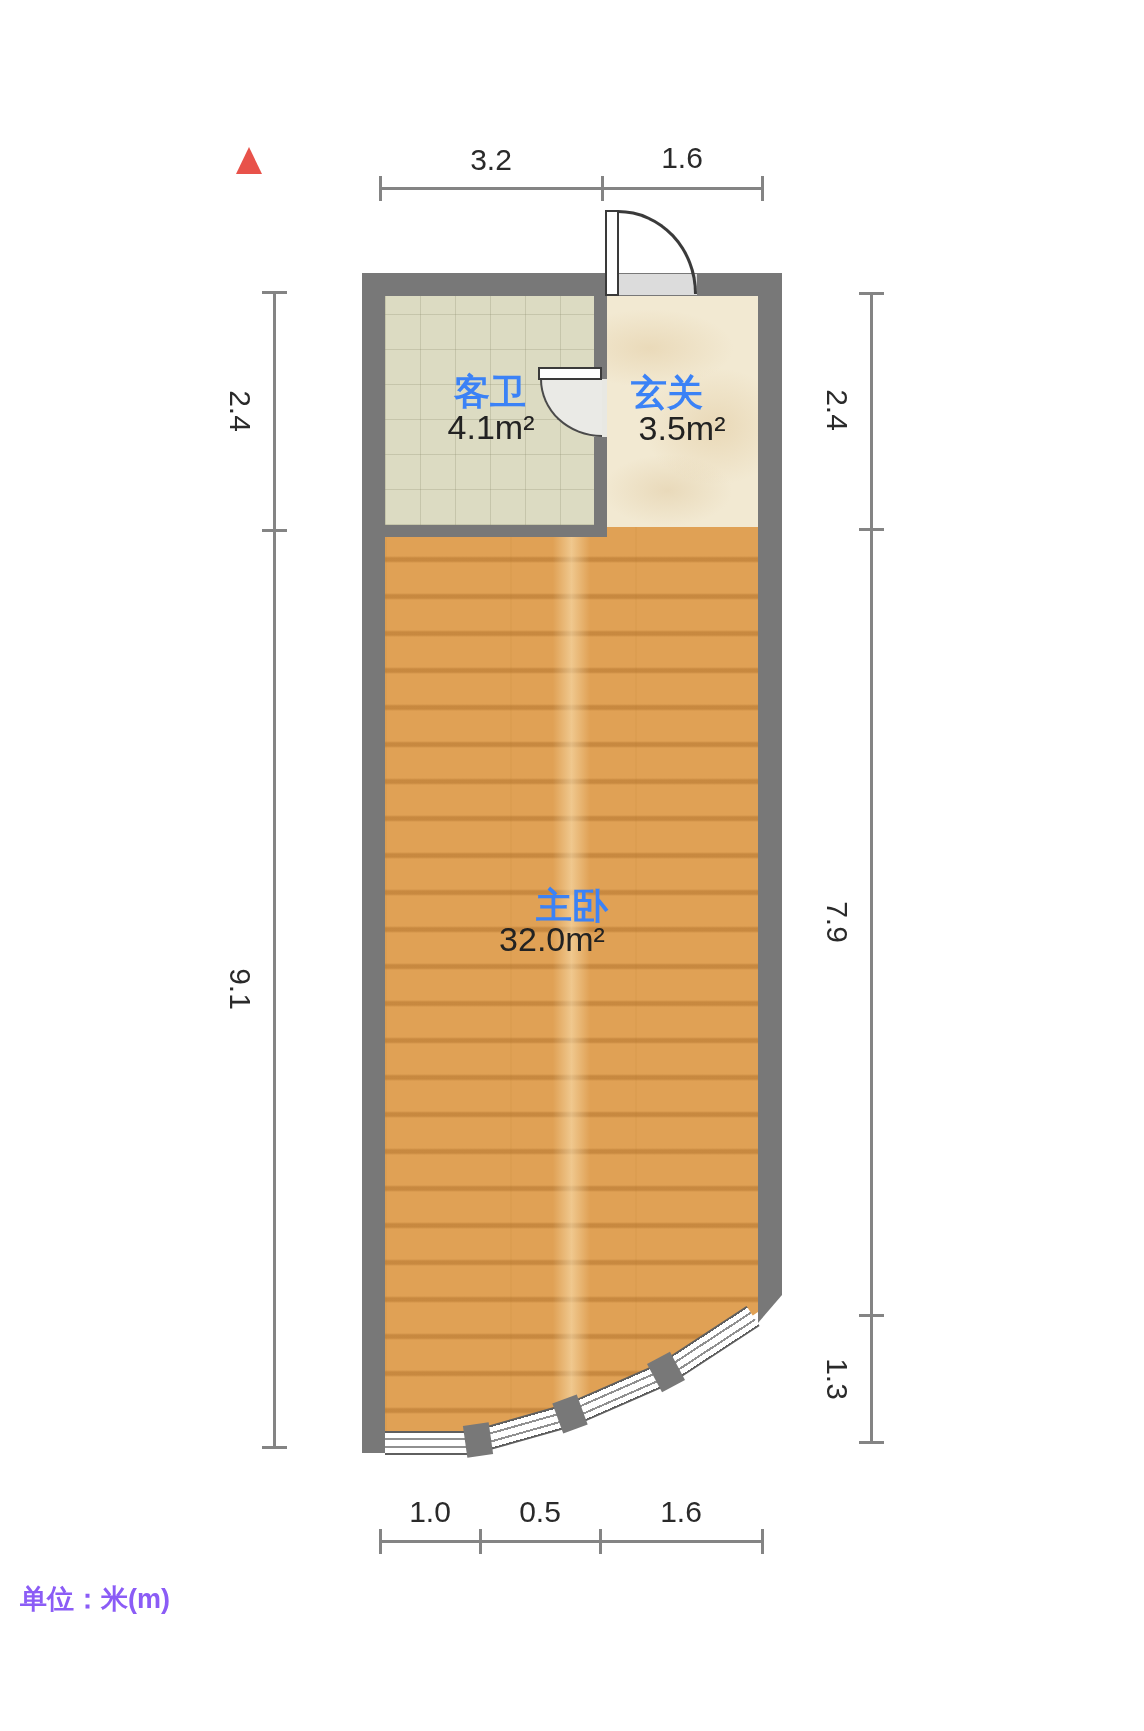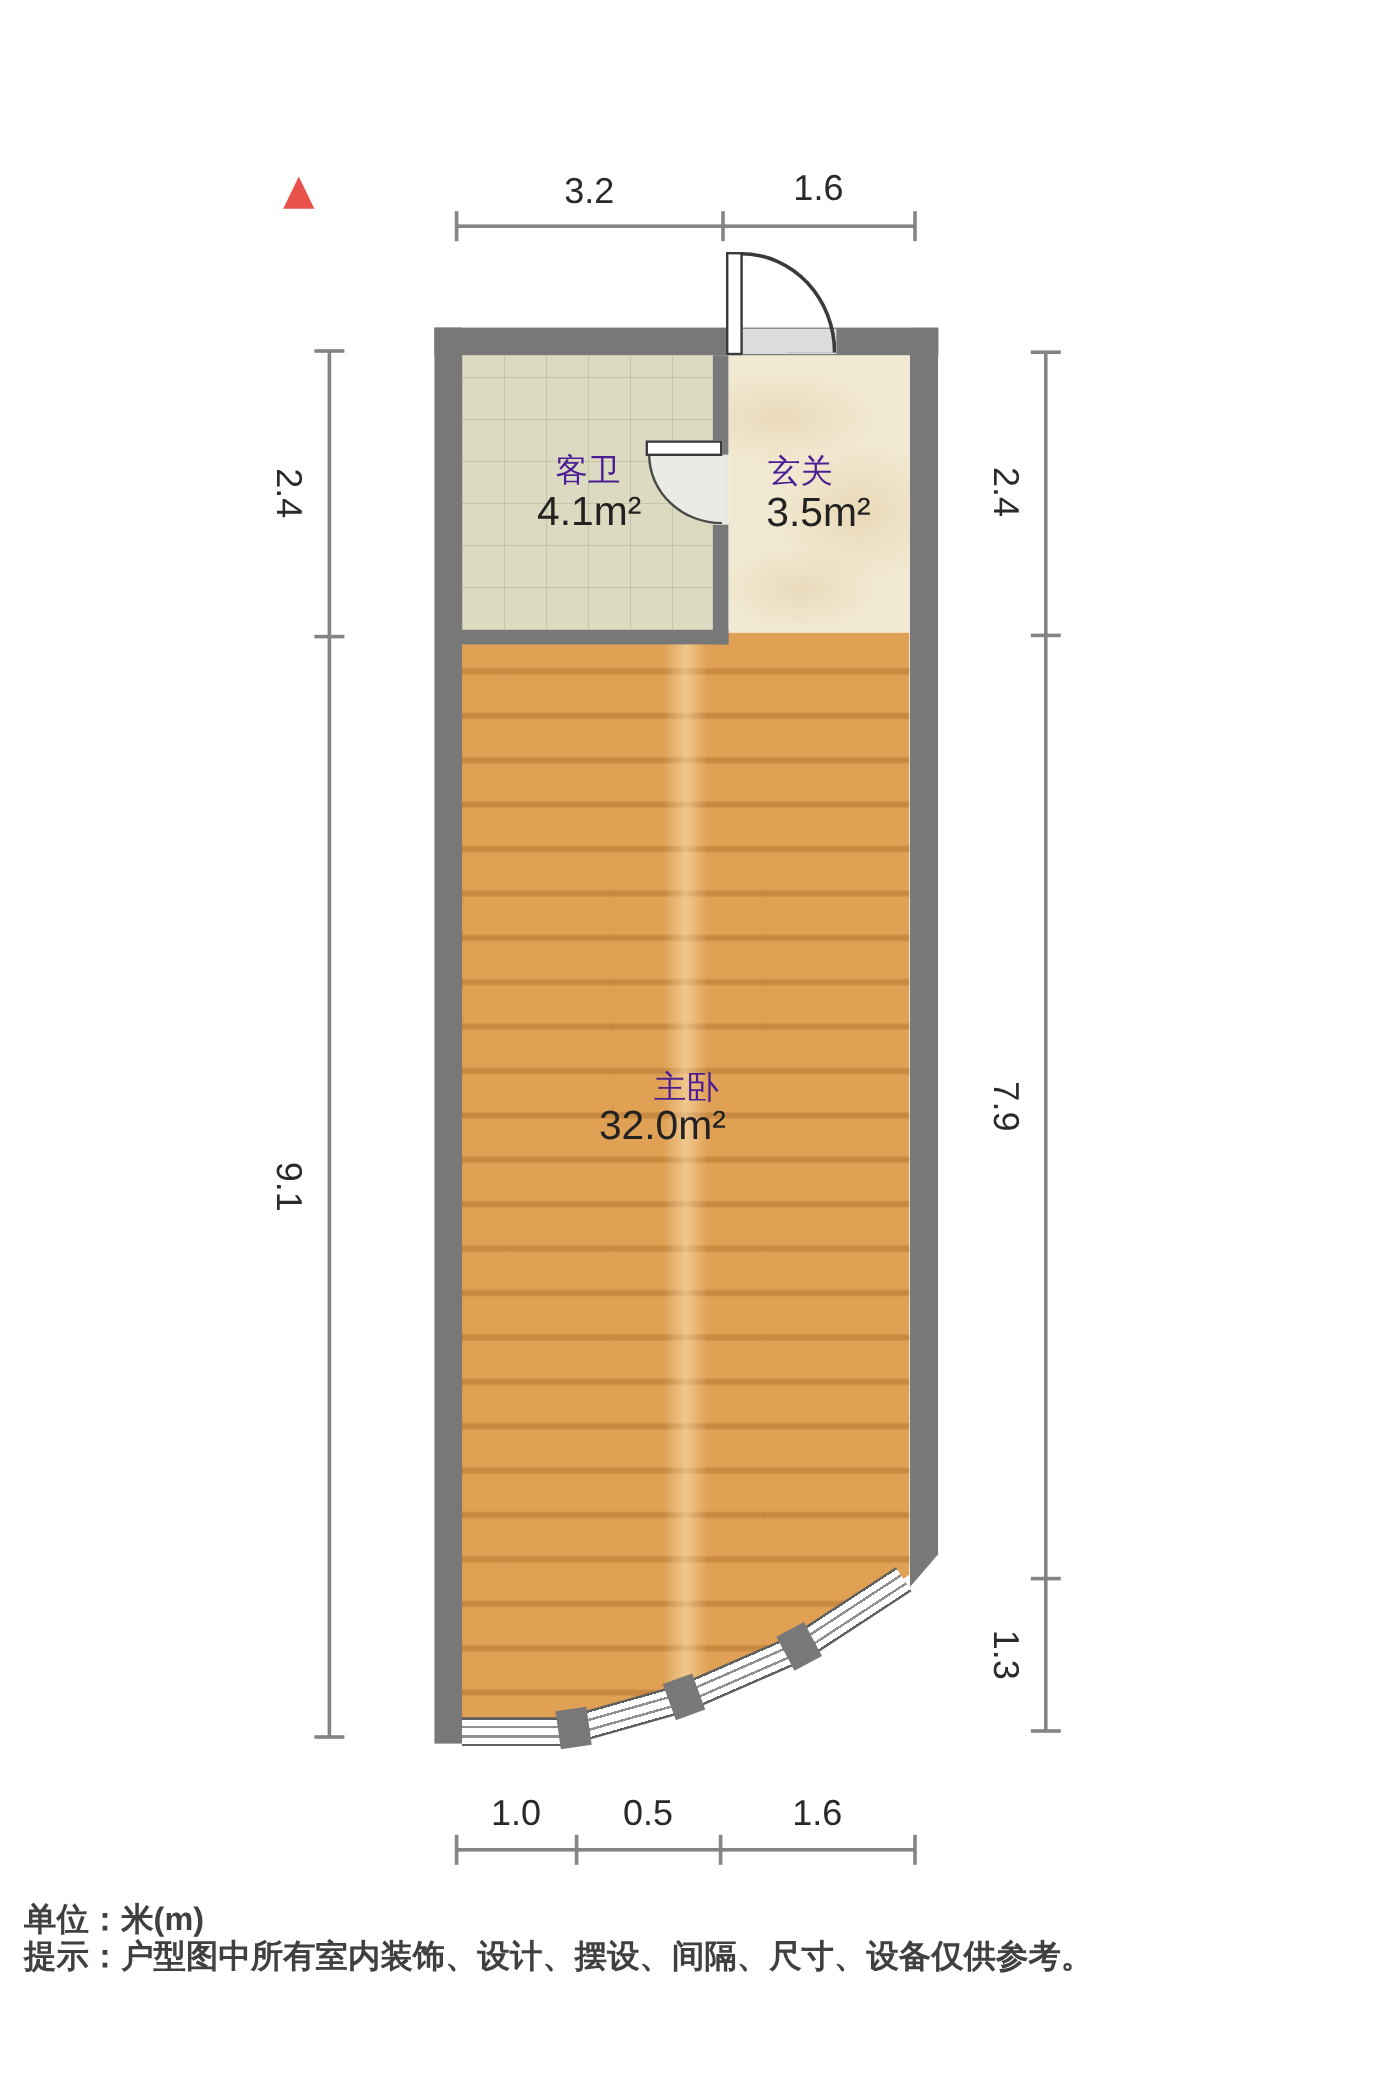--- a/index.html
+++ b/index.html
@@ -25,32 +25,32 @@
   
   .win{position:absolute;height:24px;transform-origin:0 50%;
     background:linear-gradient(180deg,#5f5f5f 0 2px,#ffffff 2px 7px,#909090 7px 9px,#ffffff 9px 15px,#909090 15px 17px,#ffffff 17px 22px,#5f5f5f 22px 24px);}
   .mullion{position:absolute;width:26px;height:32px;background:#787878;}
   
   .dline{position:absolute;background:#848484;}
   .tick{position:absolute;background:#848484;}
   .dim{position:absolute;font-size:30px;color:#2a2a2a;white-space:nowrap;transform:translate(-50%,-50%);}
   .dimv{position:absolute;font-size:30px;color:#2a2a2a;white-space:nowrap;transform:translate(-50%,-50%) rotate(90deg);}
   
-  .rname{position:absolute;transform:translate(-50%,-50%);font-size:27px;font-weight:normal;color:#4c1d95;white-space:nowrap;}
+  .rname{position:absolute;transform:translate(-50%,-50%);font-size:36px;font-weight:bold;color:#3b82f6;white-space:nowrap;}
   .rarea{position:absolute;transform:translate(-50%,-50%);font-size:34px;color:#222;white-space:nowrap;}
   
   .door-leaf{position:absolute;background:#ffffff;border:2px solid #3a3a3a;box-sizing:border-box;}
   .entry-arc{position:absolute;left:618px;top:210px;width:79px;height:84px;box-sizing:border-box;
     border-top:3px solid #3a3a3a;border-right:3px solid #3a3a3a;border-top-right-radius:100% 100%;}
   .bath-swing{position:absolute;left:540px;top:379px;width:62px;height:58px;background:#eaeae6;
     border-left:2px solid #4a4a4a;border-bottom:2px solid #4a4a4a;box-sizing:border-box;
     border-bottom-left-radius:100% 100%;}
   .north{position:absolute;left:236px;top:147px;width:0;height:0;
     border-left:13px solid transparent;border-right:13px solid transparent;border-bottom:27px solid #e8524a;}
-  .footer{position:absolute;left:20px;top:1584px;font-size:27px;font-weight:bold;color:#404040;line-height:31px;}
+  .footer{position:absolute;left:20px;top:1584px;font-size:27px;font-weight:bold;color:#8b5cf6;line-height:31px;}
 </style>
 </head>
 <body>
 
 <div id="stage">
 
   <div class="north"></div>
 
   <div class="tile" style="left:385px;top:296px;width:209px;height:229px;"></div>
   <div class="marble" style="left:607px;top:296px;width:151px;height:237px;"></div>
@@ -115,16 +115,15 @@
   <div class="tick" style="left:859px;top:292px;width:25px;height:3px;"></div>
   <div class="tick" style="left:859px;top:528px;width:25px;height:3px;"></div>
   <div class="tick" style="left:859px;top:1314px;width:25px;height:3px;"></div>
   <div class="tick" style="left:859px;top:1441px;width:25px;height:3px;"></div>
   <div class="dimv" style="left:837px;top:410px;">2.4</div>
   <div class="dimv" style="left:837px;top:922px;">7.9</div>
   <div class="dimv" style="left:837px;top:1379px;">1.3</div>
 
   <div class="footer">
     <div>单位：米(m)</div>
-    <div>提示：户型图中所有室内装饰、设计、摆设、间隔、尺寸、设备仅供参考。</div>
   </div>
 
 </div>
 
 </body></html>

